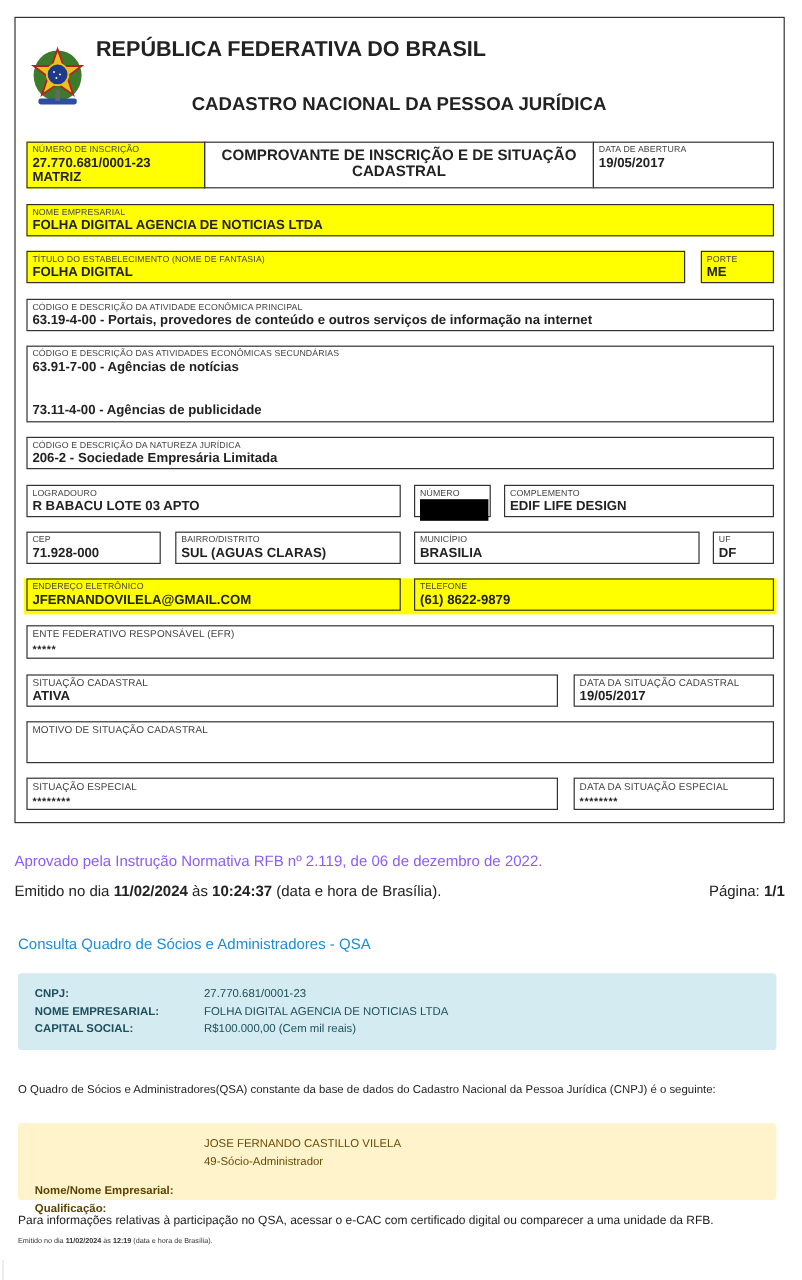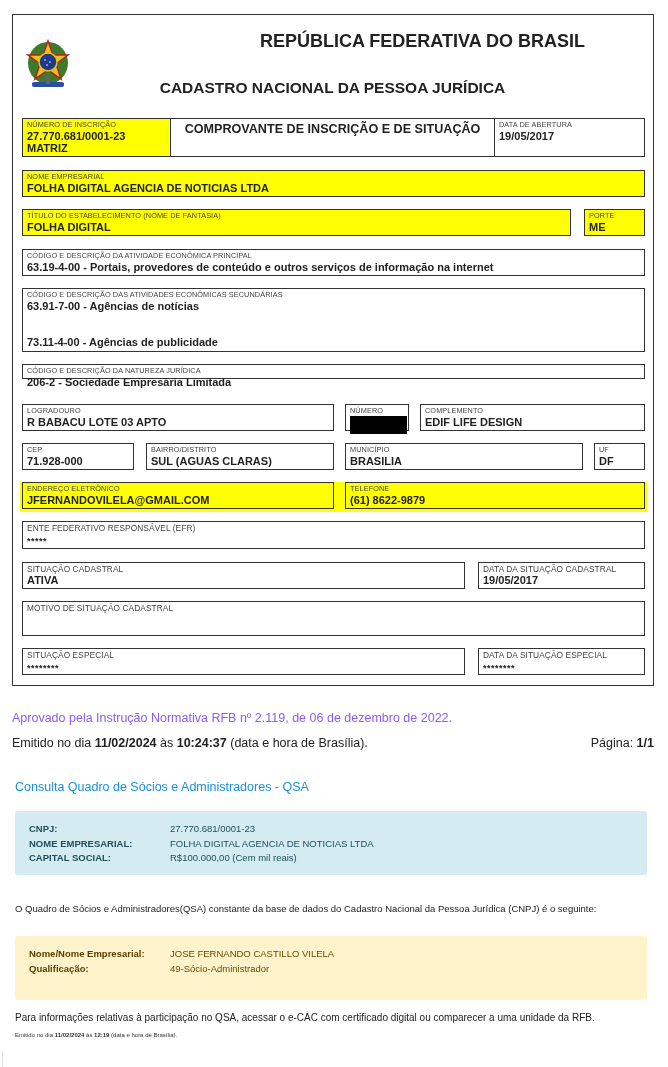--- a/index.html
+++ b/index.html
@@ -2,21 +2,21 @@
 <html><head>
 <meta charset="utf-8">
 <style>
   * { box-sizing: border-box; margin: 0; padding: 0; }
   html, body { width: 668px; height: 1067px; background: #ffffff; overflow: hidden; }
   body { position: relative; font-family: "Liberation Sans", sans-serif; color: #1a1a1a; }
 
   .frame { position: absolute; left: 12px; top: 14px; width: 642px; height: 672px; border: 1.5px solid #333; background: #fff; }
 
   .emblem { position: absolute; left: 23px; top: 37px; width: 50px; height: 55px; }
-  .title1 { position: absolute; left: 80px; top: 31px; width: 505px; text-align: right; font-weight: bold; font-size: 18px; color: #222; }
+  .title1 { position: absolute; left: 80px; top: 31px; width: 505px; text-align: left; font-weight: bold; font-size: 18px; color: #222; }
   .title2 { position: absolute; left: 80px; top: 79px; width: 505px; text-align: center; font-weight: bold; font-size: 15.5px; color: #222; }
 
   .box { position: absolute; border: 1.3px solid #333; background: #fff; }
   .box.hl { background: #ffff00; }
   .lbl { position: absolute; left: 4px; top: 1px; font-size: 7.3px; color: #444; text-transform: uppercase; white-space: nowrap; letter-spacing: 0.1px; }
   .val { position: absolute; left: 4px; top: 11px; font-size: 11px; font-weight: bold; color: #222; white-space: nowrap; line-height: 12px; }
   .val.small { font-size: 9px; top: 13px; letter-spacing: 0.5px; }
   .lbl.big { font-size: 8.3px; }
 
   .mid-title { position: absolute; left: 170px; top: 118px; width: 325px; height: 39px; border: 1.3px solid #333; text-align: center; font-weight: bold; font-size: 12.6px; line-height: 14px; padding-top: 3px; color: #222; }
@@ -34,21 +34,21 @@
 
   .blue-panel { position: absolute; left: 15px; top: 811px; width: 632px; height: 64px; background: #d3ebf1; border-radius: 3px; }
   .bp-row { position: absolute; left: 14px; font-size: 9.5px; color: #1d4f5c; }
   .bp-key { font-weight: bold; position: absolute; left: 0; white-space: nowrap; }
   .bp-val { position: absolute; left: 141px; white-space: nowrap; }
 
   .qsa-intro { position: absolute; left: 15px; top: 903px; font-size: 9.5px; color: #222; white-space: nowrap; }
 
   .yellow-panel { position: absolute; left: 15px; top: 936px; width: 632px; height: 64px; background: #fff3cc; border-radius: 3px; }
   .yp-row { position: absolute; left: 14px; font-size: 9.5px; color: #6a4a00; }
-  .yp-key { font-weight: bold; position: absolute; left: 0; white-space: nowrap; color: #5c4200; }
+  .yp-key { font-weight: bold; position: absolute; left: 0; white-space: nowrap; color: #5c4200; margin-top: 39px; }
   .yp-val { position: absolute; left: 141px; white-space: nowrap; color: #6a4a00; }
 
   .qsa-info { position: absolute; left: 15px; top: 1012px; font-size: 10px; color: #222; white-space: nowrap; }
   .emit2 { position: absolute; left: 15px; top: 1032px; font-size: 6px; color: #333; white-space: nowrap; }
 
   .edge-mark { position: absolute; left: 2px; top: 1050px; width: 1px; height: 17px; background: #e0e0e0; }
 </style>
 </head>
 <body>
 
@@ -68,20 +68,21 @@
 <div class="title1">REPÚBLICA FEDERATIVA DO BRASIL</div>
 <div class="title2">CADASTRO NACIONAL DA PESSOA JURÍDICA</div>
 
 <div class="box hl" style="left:22px;top:118px;width:149px;height:39px;">
   <div class="lbl">NÚMERO DE INSCRIÇÃO</div>
   <div class="val">27.770.681/0001-23</div>
   <div class="val" style="top:23px;">MATRIZ</div>
 </div>
 <div class="mid-title">
   <div>COMPROVANTE DE INSCRIÇÃO E DE SITUAÇÃO</div>
+  <div>CADASTRAL</div>
 </div>
 <div class="box" style="left:494px;top:118px;width:151px;height:39px;padding-left:27px;">
   <div class="lbl">DATA DE ABERTURA</div>
   <div class="val">19/05/2017</div>
 </div>
 
 <div class="box hl" style="left:22px;top:170px;width:623px;height:27px;">
   <div class="lbl">NOME EMPRESARIAL</div>
   <div class="val">FOLHA DIGITAL AGENCIA DE NOTICIAS LTDA</div>
 </div>
@@ -99,21 +100,21 @@
   <div class="lbl">CÓDIGO E DESCRIÇÃO DA ATIVIDADE ECONÔMICA PRINCIPAL</div>
   <div class="val">63.19-4-00 - Portais, provedores de conteúdo e outros serviços de informação na internet</div>
 </div>
 
 <div class="box" style="left:22px;top:288px;width:623px;height:64px;">
   <div class="lbl">CÓDIGO E DESCRIÇÃO DAS ATIVIDADES ECONÔMICAS SECUNDÁRIAS</div>
   <div class="val" style="top:11px;">63.91-7-00 - Agências de notícias</div>
   <div class="val" style="top:47px;">73.11-4-00 - Agências de publicidade</div>
 </div>
 
-<div class="box" style="left:22px;top:364px;width:623px;height:15px;">
+<div class="box" style="left:22px;top:364px;width:623px;height:27px;">
   <div class="lbl">CÓDIGO E DESCRIÇÃO DA NATUREZA JURÍDICA</div>
   <div class="val">206-2 - Sociedade Empresária Limitada</div>
 </div>
 
 <div class="box" style="left:22px;top:404px;width:312px;height:27px;">
   <div class="lbl">LOGRADOURO</div>
   <div class="val">R BABACU LOTE 03 APTO</div>
 </div>
 <div class="box" style="left:345px;top:404px;width:64px;height:27px;">
   <div class="lbl">NÚMERO</div>

